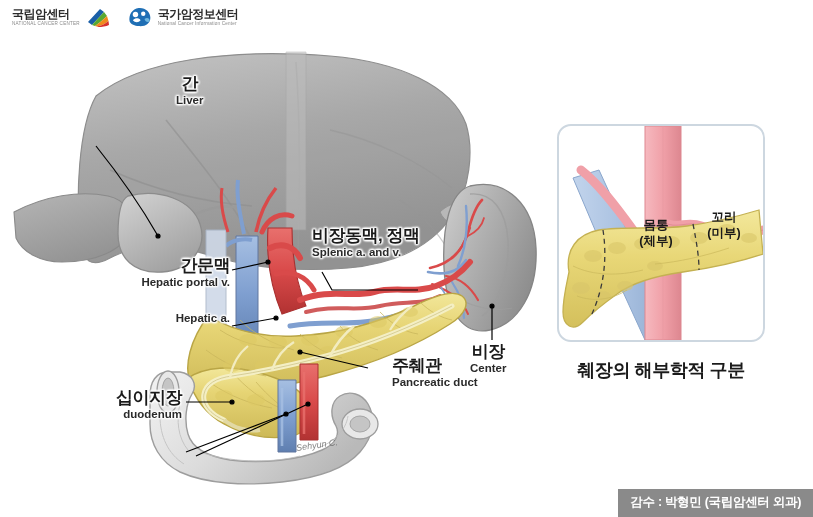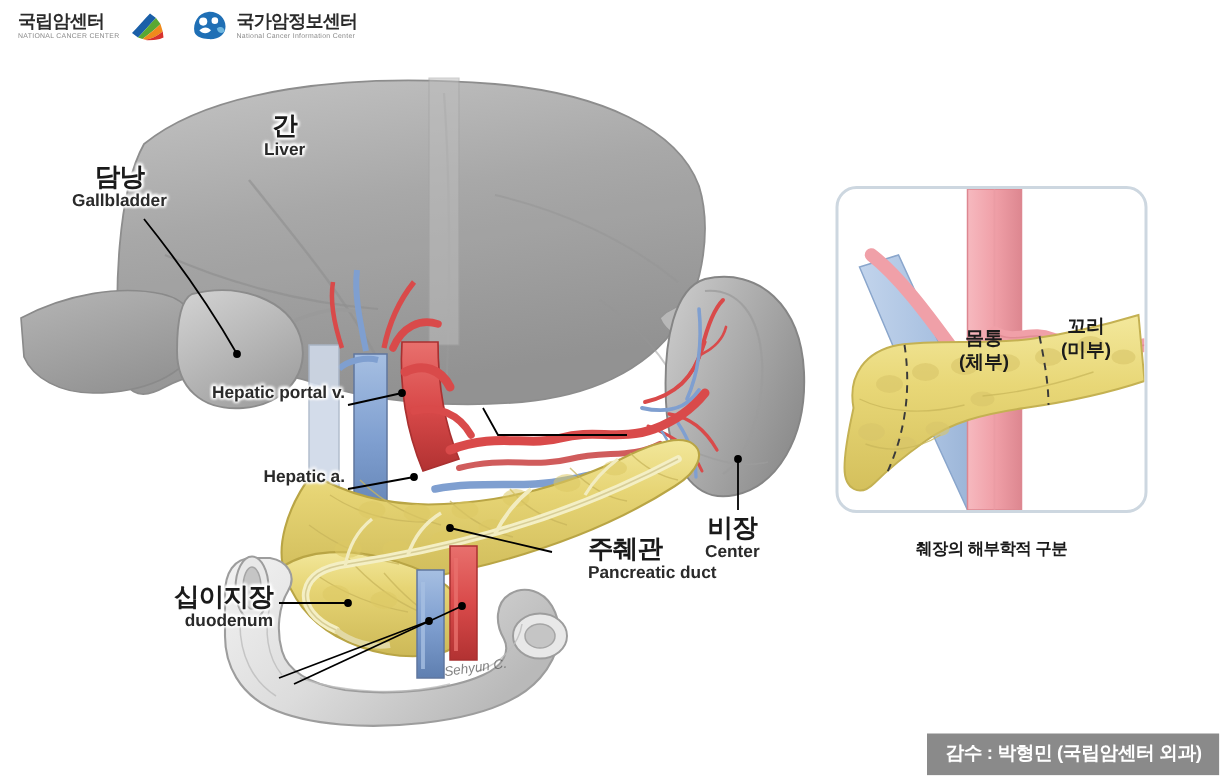--- a/index.html
+++ b/index.html
@@ -118,21 +118,21 @@
     color: #1a1a1a;
     line-height: 1.25;
     white-space: nowrap;
   }
   .inset-caption {
     position: absolute;
     left: 557px;
     top: 358px;
     width: 208px;
     text-align: center;
-    font-size: 11px;
+    font-size: 18px;
     font-weight: bold;
     color: #1a1a1a;
     letter-spacing: -0.4px;
   }
 
   
   .credit {
     position: absolute;
     right: 0px;
     bottom: 0px;
@@ -406,27 +406,28 @@
       <path d="M196 456 L308 404"></path>
       <circle cx="308" cy="404" r="2" fill="#000"></circle>
     </g>
   </svg>
 
   <div class="lbl ctr" style="left:176px; top:74px;">
     <span class="kr">간</span>
     <span class="en">Liver</span>
   </div>
 
-  <div class="lbl ctr" style="left:48px; top:108px;">
-    <span class="kr">담낭</span>
-    <span class="en">Gallbladder</span>
-  </div>
-
+
+  <div class="lbl" style="left:312px; top:226px;">
+    <span class="kr">비장동맥, 정맥</span>
+    <span class="en">Splenic a. and v.</span>
+  </div>
 
   <div class="lbl right" style="left:100px; top:256px; width:130px;">
+    <span class="kr">간문맥</span>
     <span class="en">Hepatic portal v.</span>
   </div>
 
   <div class="lbl right" style="left:112px; top:312px; width:118px;">
     <span class="en">Hepatic a.</span>
   </div>
 
   <div class="lbl ctr" style="left:470px; top:342px;">
     <span class="kr">비장</span>
     <span class="en">Center</span>

